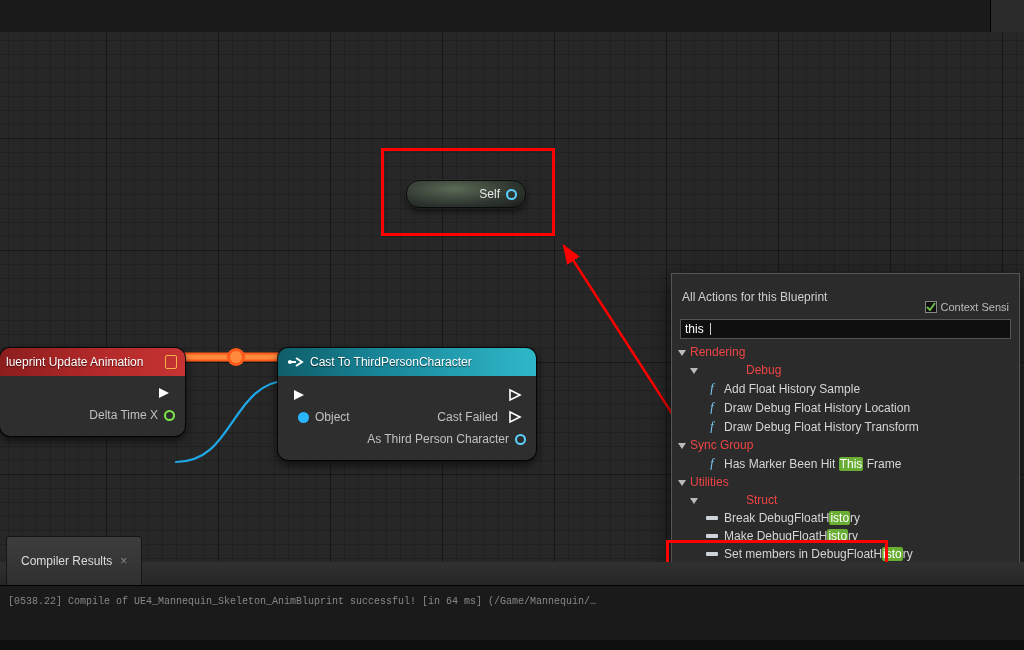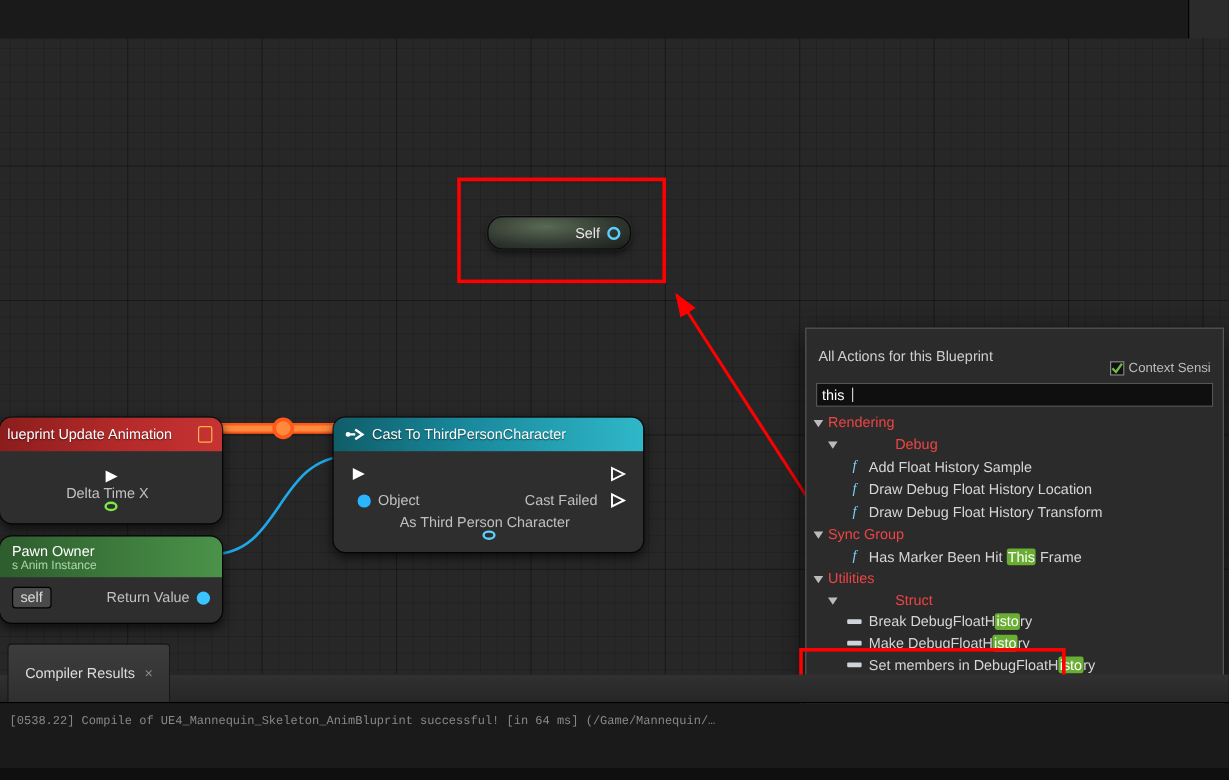--- a/index.html
+++ b/index.html
@@ -40,21 +40,21 @@
   
   .node {
     position:absolute; border-radius:10px; background:#2e2e2e;
     box-shadow:0 0 0 1px rgba(0,0,0,0.8), 0 4px 10px rgba(0,0,0,0.7);
     overflow:hidden;
   }
   .cast-node { left:278px; top:316px; width:258px; }
   .cast-head { height:28px; background:linear-gradient(90deg,#0f5d68 0%,#188699 40%,#2fb8c9 100%); display:flex; align-items:center; padding:0 10px; gap:6px; color:#fff; font-weight:500; text-shadow:0 1px 1px rgba(0,0,0,.6);}
   .cast-body { padding:8px 10px 10px; position:relative; }
   .row { display:flex; align-items:center; height:22px; }
-  .row.right { justify-content:flex-end;flex-direction:column; }
+  .row.right { justify-content:flex-end; }
   .row.split { justify-content:space-between; }
   .exec-pin { display:inline-block; margin:0 4px; }
   .exec-pin svg { display:block; }
   .data-pin { width:11px; height:11px; border-radius:50%; box-sizing:border-box; }
   .pin-blue-solid { background:#29b6ff; border:0; }
   .pin-blue-hollow { border:2px solid #5ad0ff; background:transparent; }
   .lbl-in { margin-left:6px; }
   .lbl-out { margin-right:6px; }
 
   
@@ -195,35 +195,20 @@
           </span>
         </span>
       </div>
       <div class="row right">
         <span class="lbl-out">As Third Person Character</span>
         <span class="data-pin pin-blue-hollow"></span>
       </div>
     </div>
   </div>
 
-  <div class="node pawn-node">
-    <div class="pawn-head">
-      <span style="font-weight:500;color:#fff;">Pawn Owner</span>
-      <span class="sub">s Anim Instance</span>
-    </div>
-    <div class="pawn-body">
-      <div class="row split">
-        <span class="chip">self</span>
-        <span style="display:flex;align-items:center;">
-          <span class="lbl-out">Return Value</span>
-          <span class="pin-blue-out-solid"></span>
-        </span>
-      </div>
-    </div>
-  </div>
 
   <div class="annot-box" style="left:381px; top:116px; width:174px; height:88px;"></div>
 
   <svg class="arrow" width="1024" height="530">
     <defs>
       <marker id="ah" markerWidth="10" markerHeight="10" refX="7" refY="3" orient="auto">
         <path d="M0,0 L8,3 L0,6 Z" fill="#ff0000"></path>
       </marker>
     </defs>
     <line x1="753" y1="507" x2="564" y2="214" stroke="#ff0000" stroke-width="2.5" marker-end="url(#ah)"></line>

